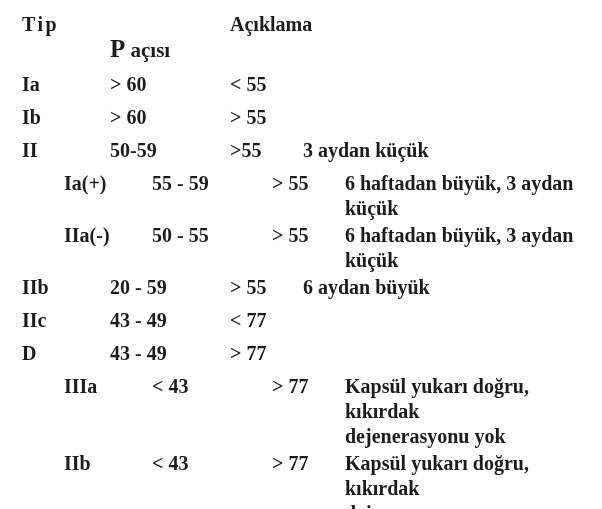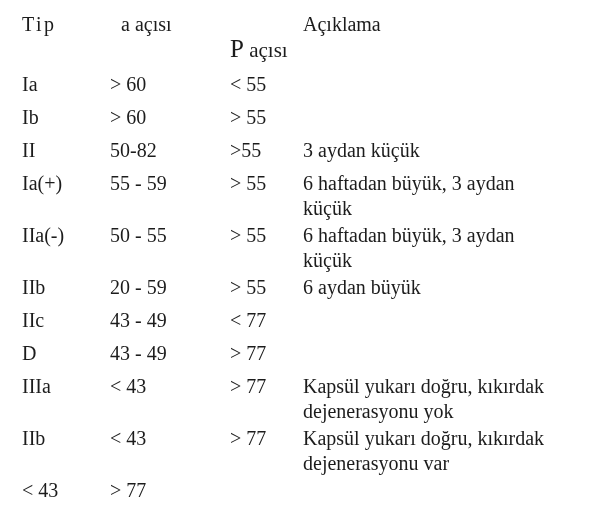--- a/index.html
+++ b/index.html
@@ -19,27 +19,29 @@
     padding: 12px 14px 0 22px;
   }
   .row {
     display: grid;
     grid-template-columns: 88px 120px 73px 1fr;
     line-height: 25px;
     margin-bottom: 8px;
   }
   .row.multi {
     margin-bottom: 2px;
+    margin-left: 42px;
   }
   .row.header {
     margin-bottom: 9px;
   }
   .c1, .c2, .c3, .c4 {
     text-align: left;
     white-space: pre-line;
+    font-weight: bold;
   }
   .header .c1 {
     letter-spacing: 2.5px;
   }
   .header .c2 {
     padding-left: 11px;
   }
   .header .c3 {
     font-size: 21px;
     margin-top: 24px;
@@ -47,40 +49,39 @@
   .header .c3::first-letter {
     font-size: 25px;
   }
 </style>
 </head>
 <body>
 
 <div class="doc">
   <div class="row header">
     <div class="c1">Tip</div>
-    <div class="c2">a açısı</div>
     <div class="c3">P açısı</div>
     <div class="c4">Açıklama</div>
   </div>
   <div id="rows">
       <div class="row">
         <div class="c1">Ia</div>
         <div class="c2">&gt; 60</div>
         <div class="c3">&lt; 55</div>
         <div class="c4"></div>
       </div>
       <div class="row">
         <div class="c1">Ib</div>
         <div class="c2">&gt; 60</div>
         <div class="c3">&gt; 55</div>
         <div class="c4"></div>
       </div>
       <div class="row">
         <div class="c1">II</div>
-        <div class="c2">50-82</div>
+        <div class="c2">50-59</div>
         <div class="c3">&gt;55</div>
         <div class="c4">3 aydan küçük</div>
       </div>
       <div class="row multi">
         <div class="c1">Ia(+)</div>
         <div class="c2">55 - 59</div>
         <div class="c3">&gt; 55</div>
         <div class="c4">6 haftadan büyük, 3 aydan
 küçük</div>
       </div>

